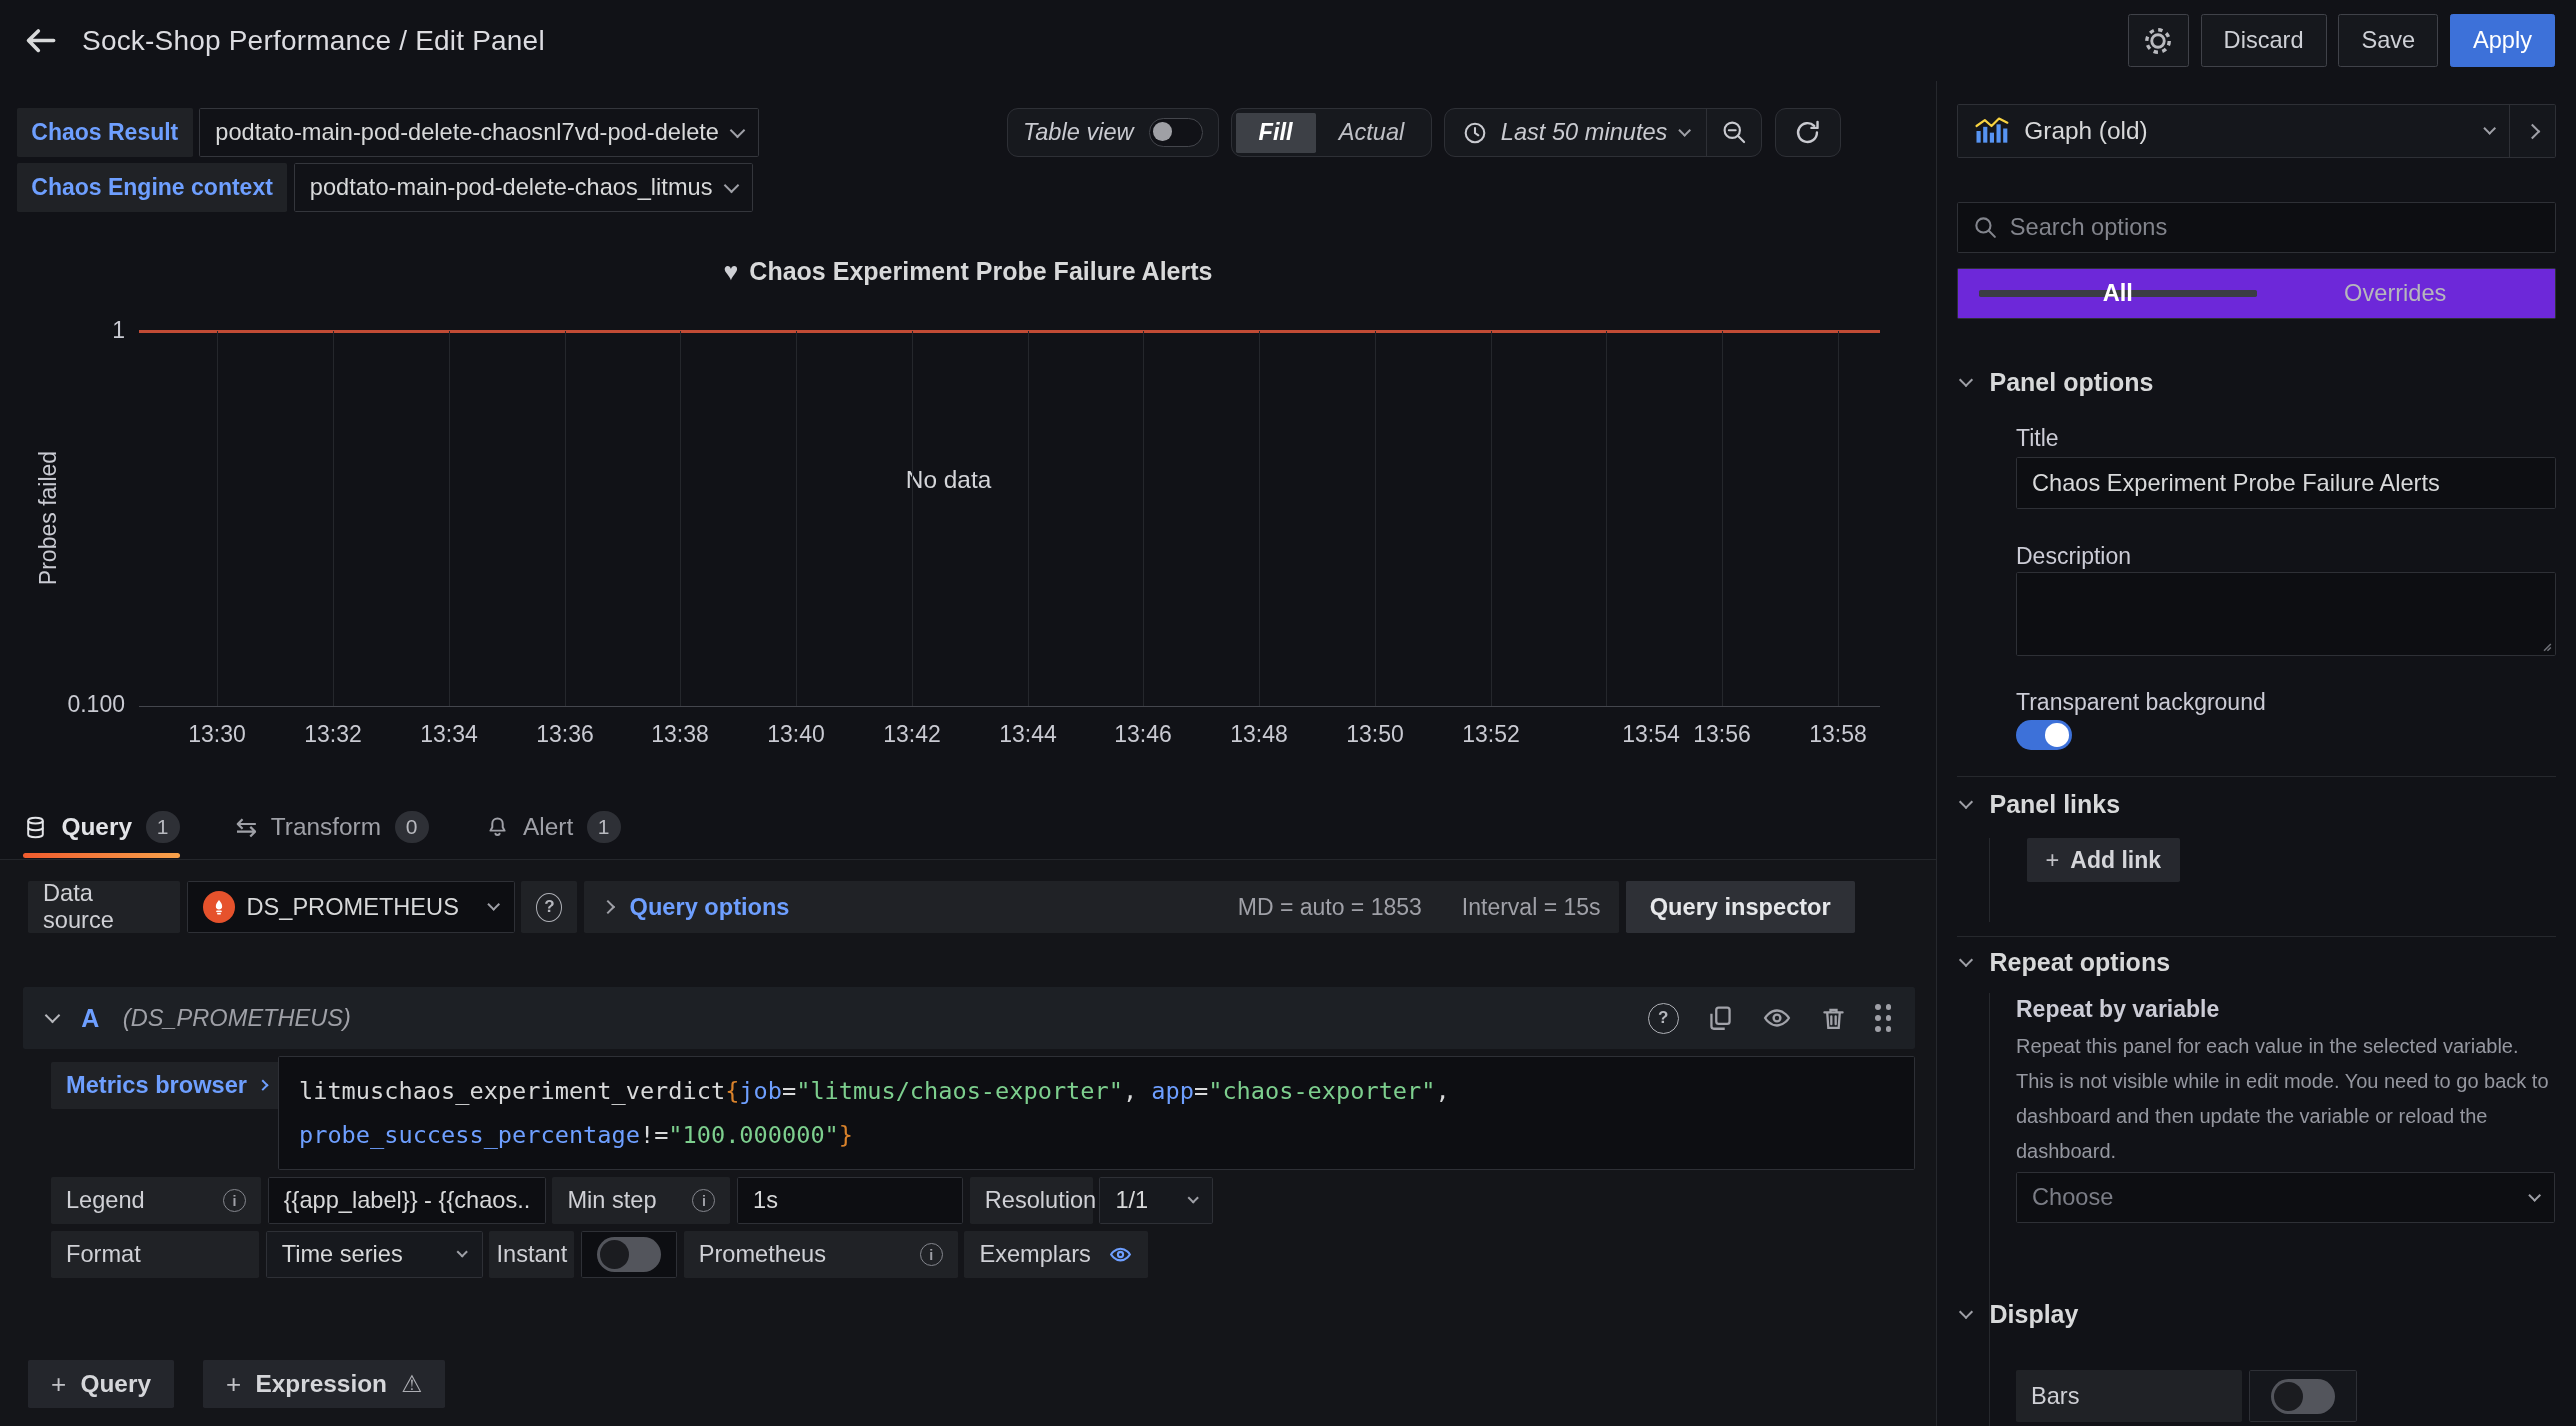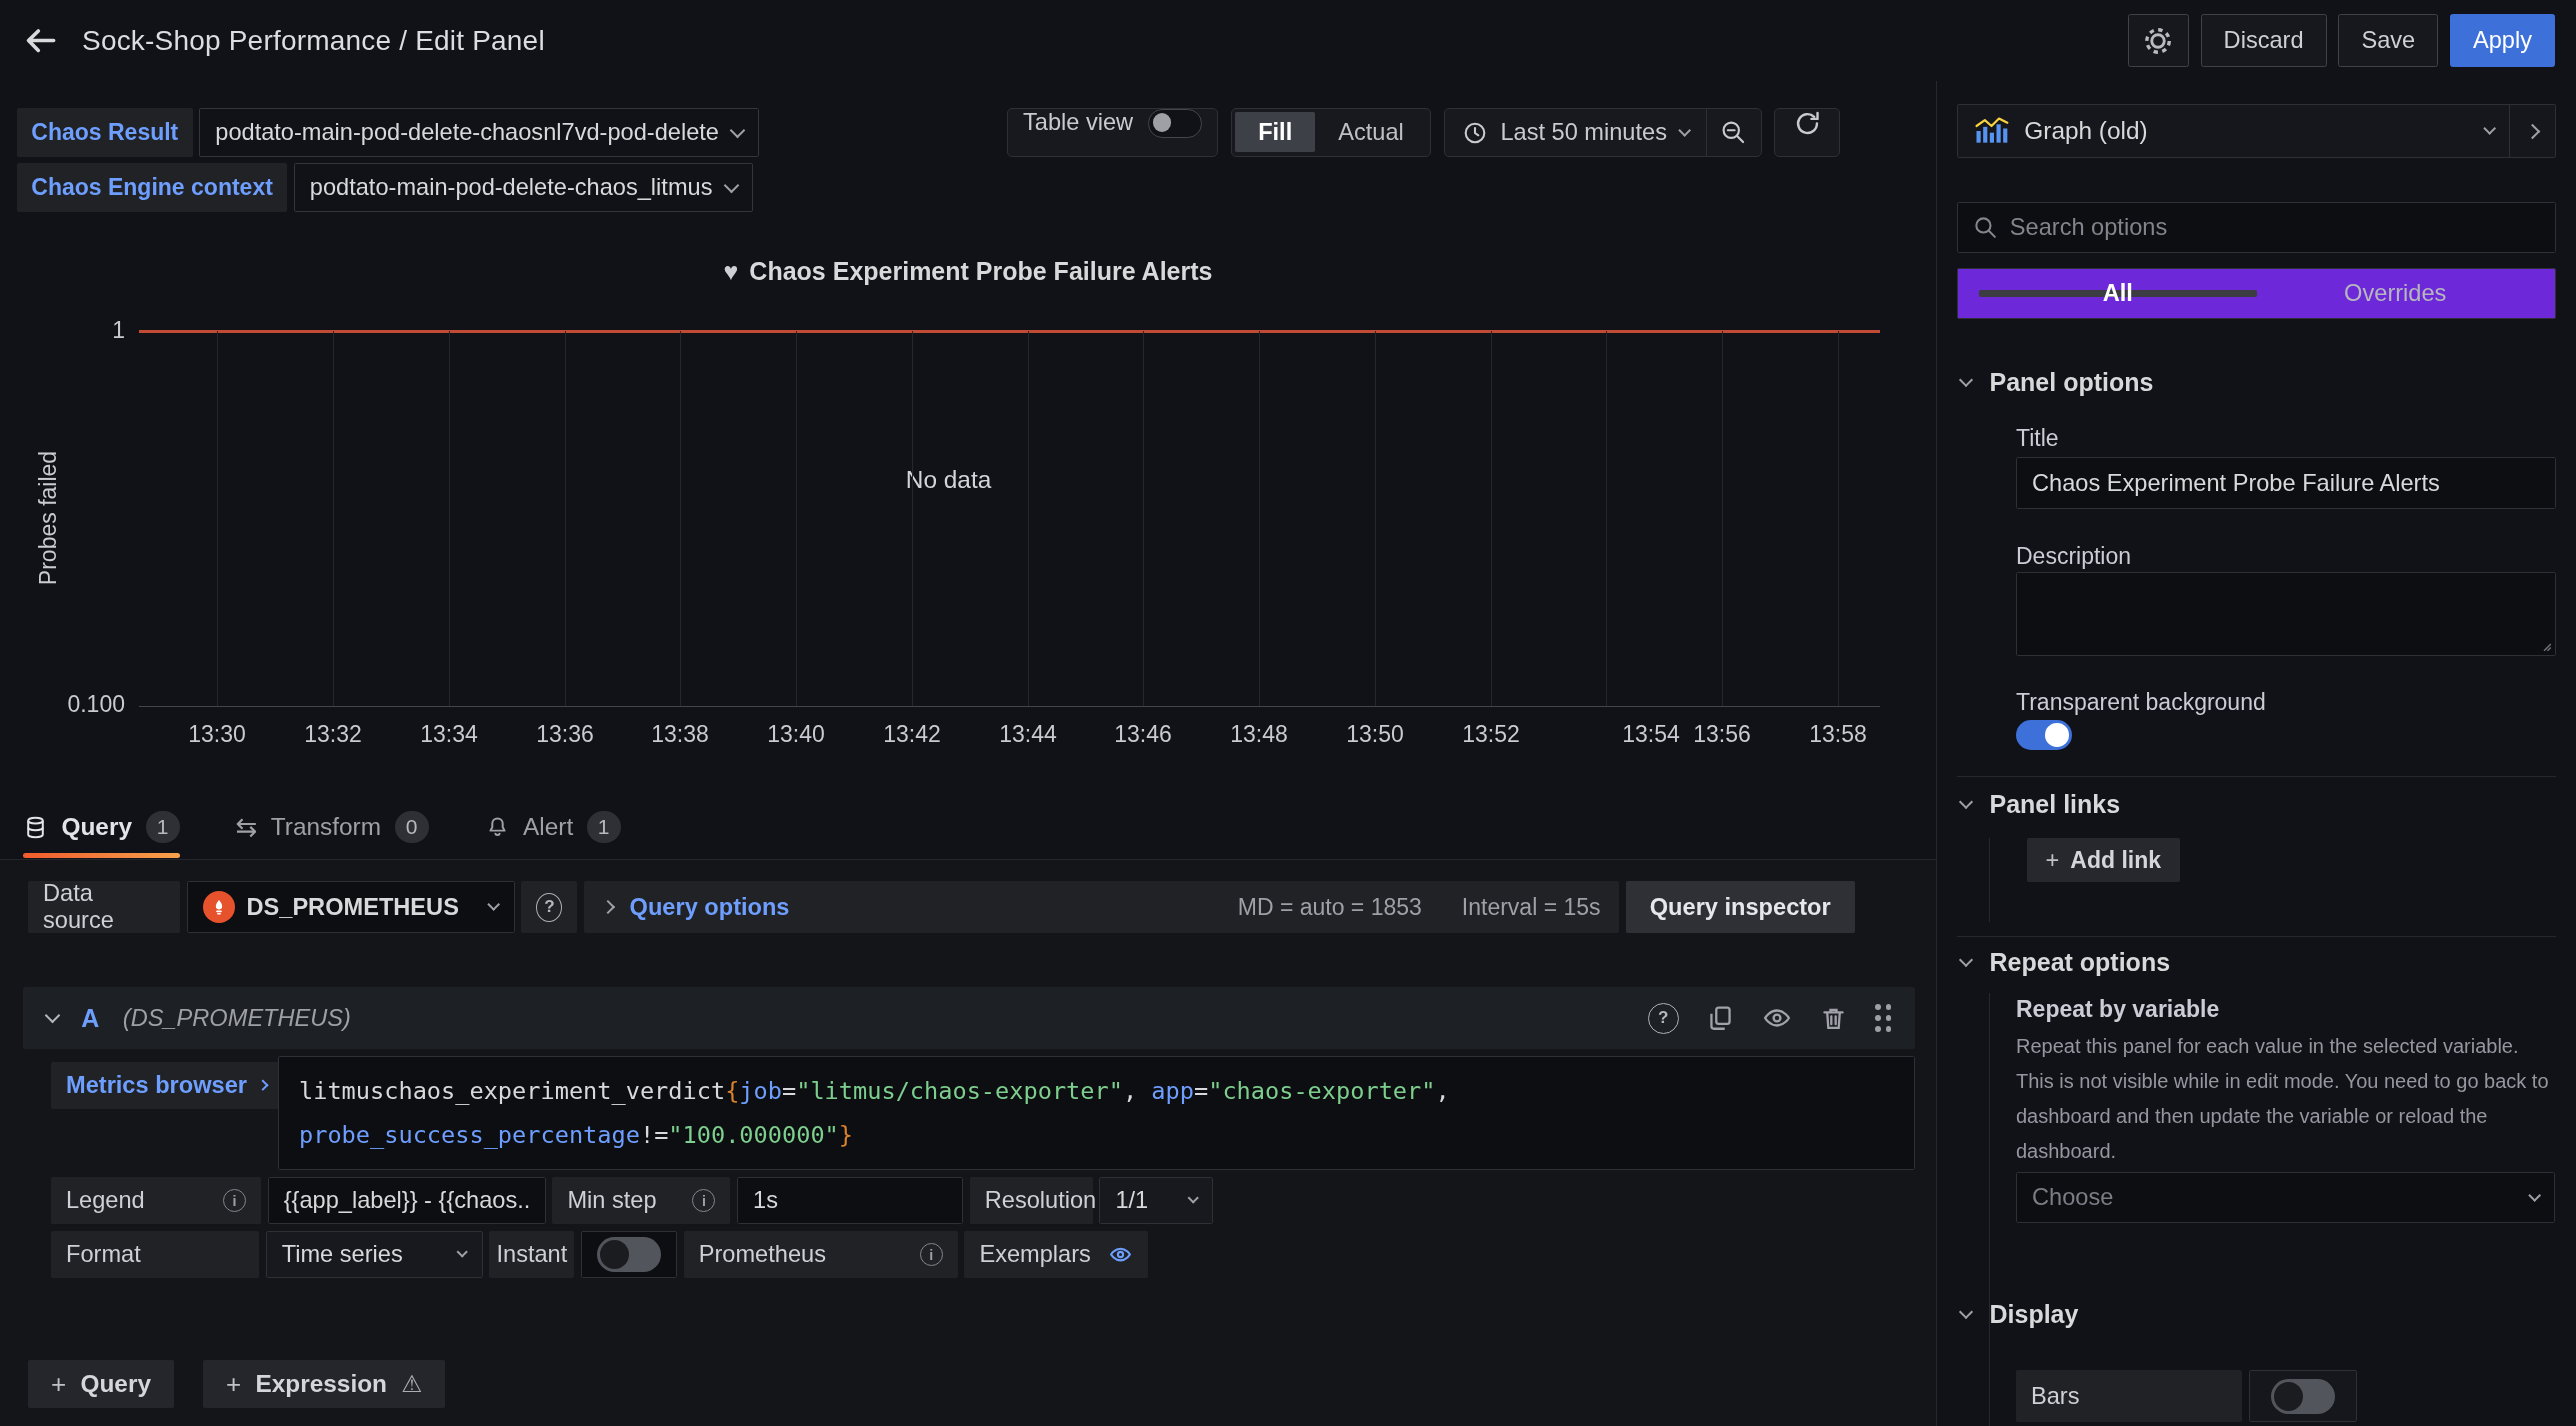--- a/index.html
+++ b/index.html
@@ -18,21 +18,21 @@
   .tb-btn.icon-btn{width:59px;padding:0;}
   .tb-btn.primary{background:#3d71d9;border-color:#3d71d9;color:#ffffff;}
   
   .var-row{position:absolute;display:flex;gap:6.7px;height:49px;}
   .var-label{background:#202226;border-radius:1.7px;display:flex;align-items:center;padding:0 14.3px;
     color:#6e9fff;font-weight:600;font-size:23px;}
   .var-value{border:0.8px solid #34363c;background:#111217;border-radius:1.7px;display:flex;align-items:center;
     gap:13.5px;padding:0 15px;font-size:23.6px;color:#d8d9da;cursor:pointer;}
   
   .toolbar{position:absolute;left:1007px;top:108px;height:49px;display:flex;gap:12.6px;align-items:stretch;}
-  .tool-box{border:0.8px solid #2e3036;background:#17191e;border-radius:5px;display:flex;align-items:flex-start;box-sizing:border-box;}
+  .tool-box{border:0.8px solid #2e3036;background:#17191e;border-radius:11px;display:flex;align-items:center;box-sizing:border-box;font-style:italic;}
   .tableview{padding:0 15px;gap:15px;font-size:23.6px;color:#c9cad0;}
   .toggle-sm{width:52px;height:27px;border:0.8px solid #44464c;border-radius:14.3px;background:#111217;position:relative;cursor:pointer;}
   .toggle-sm .knob{position:absolute;left:3.4px;top:3.4px;width:18.5px;height:18.5px;border-radius:50%;background:#9fa0a5;}
   .seg{padding:3.4px;}
   .seg-item{height:40px;padding:0 23px;display:flex;align-items:center;font-size:23.6px;color:#bfc0c6;border-radius:1.7px;cursor:pointer;}
   .seg-item.active{background:#3d4046;color:#ffffff;font-weight:600;}
   .time-main{display:flex;align-items:center;gap:12.6px;padding:0 17px;height:100%;font-size:23.6px;font-weight:500;color:#c9cad0;cursor:pointer;}
   .zoomout-seg{width:54px;height:100%;border-left:0.8px solid #2e3036;display:flex;align-items:center;justify-content:center;cursor:pointer;}
   .refresh-box{width:66px;justify-content:center;cursor:pointer;}
   
@@ -293,21 +293,21 @@
   <div class="ds-row">
     <div class="chip" style="width:152px;">Data source</div>
     <div class="field" style="width:328px;">
       <span class="flame">
         <svg viewBox="0 0 24 24" width="20" height="20">
             <path d="M12 3.5c2.4 3 3.8 5.2 3.8 7.6a3.8 3.8 0 0 1-7.6 0c0-2.4 1.4-4.6 3.8-7.6z" fill="#ffffff"></path>
             <rect x="8.6" y="16.2" width="6.8" height="2.2" rx="1" fill="#ffffff"></rect>
             <rect x="9.6" y="19.2" width="4.8" height="1.8" rx="0.9" fill="#ffffff"></rect>
           </svg>
       </span>
-      <span style="font-weight:700;">DS_PROMETHEUS</span>
+      <span style="font-weight:400;">DS_PROMETHEUS</span>
       <span class="cv cv-d" style="margin-left:auto;width:9.3px;height:9.3px;border-width:2.2px;"></span>
     </div>
     <div class="chip" style="width:56px;justify-content:center;">
       <span class="help">?</span>
     </div>
     <div class="qopts">
       <span class="cv cv-r" style="width:10px;height:10px;border-color:#9fa0a7;"></span>
       <span class="qo-label">Query options</span>
       <span class="qo-right">
         <span>MD = auto = 1853</span>

